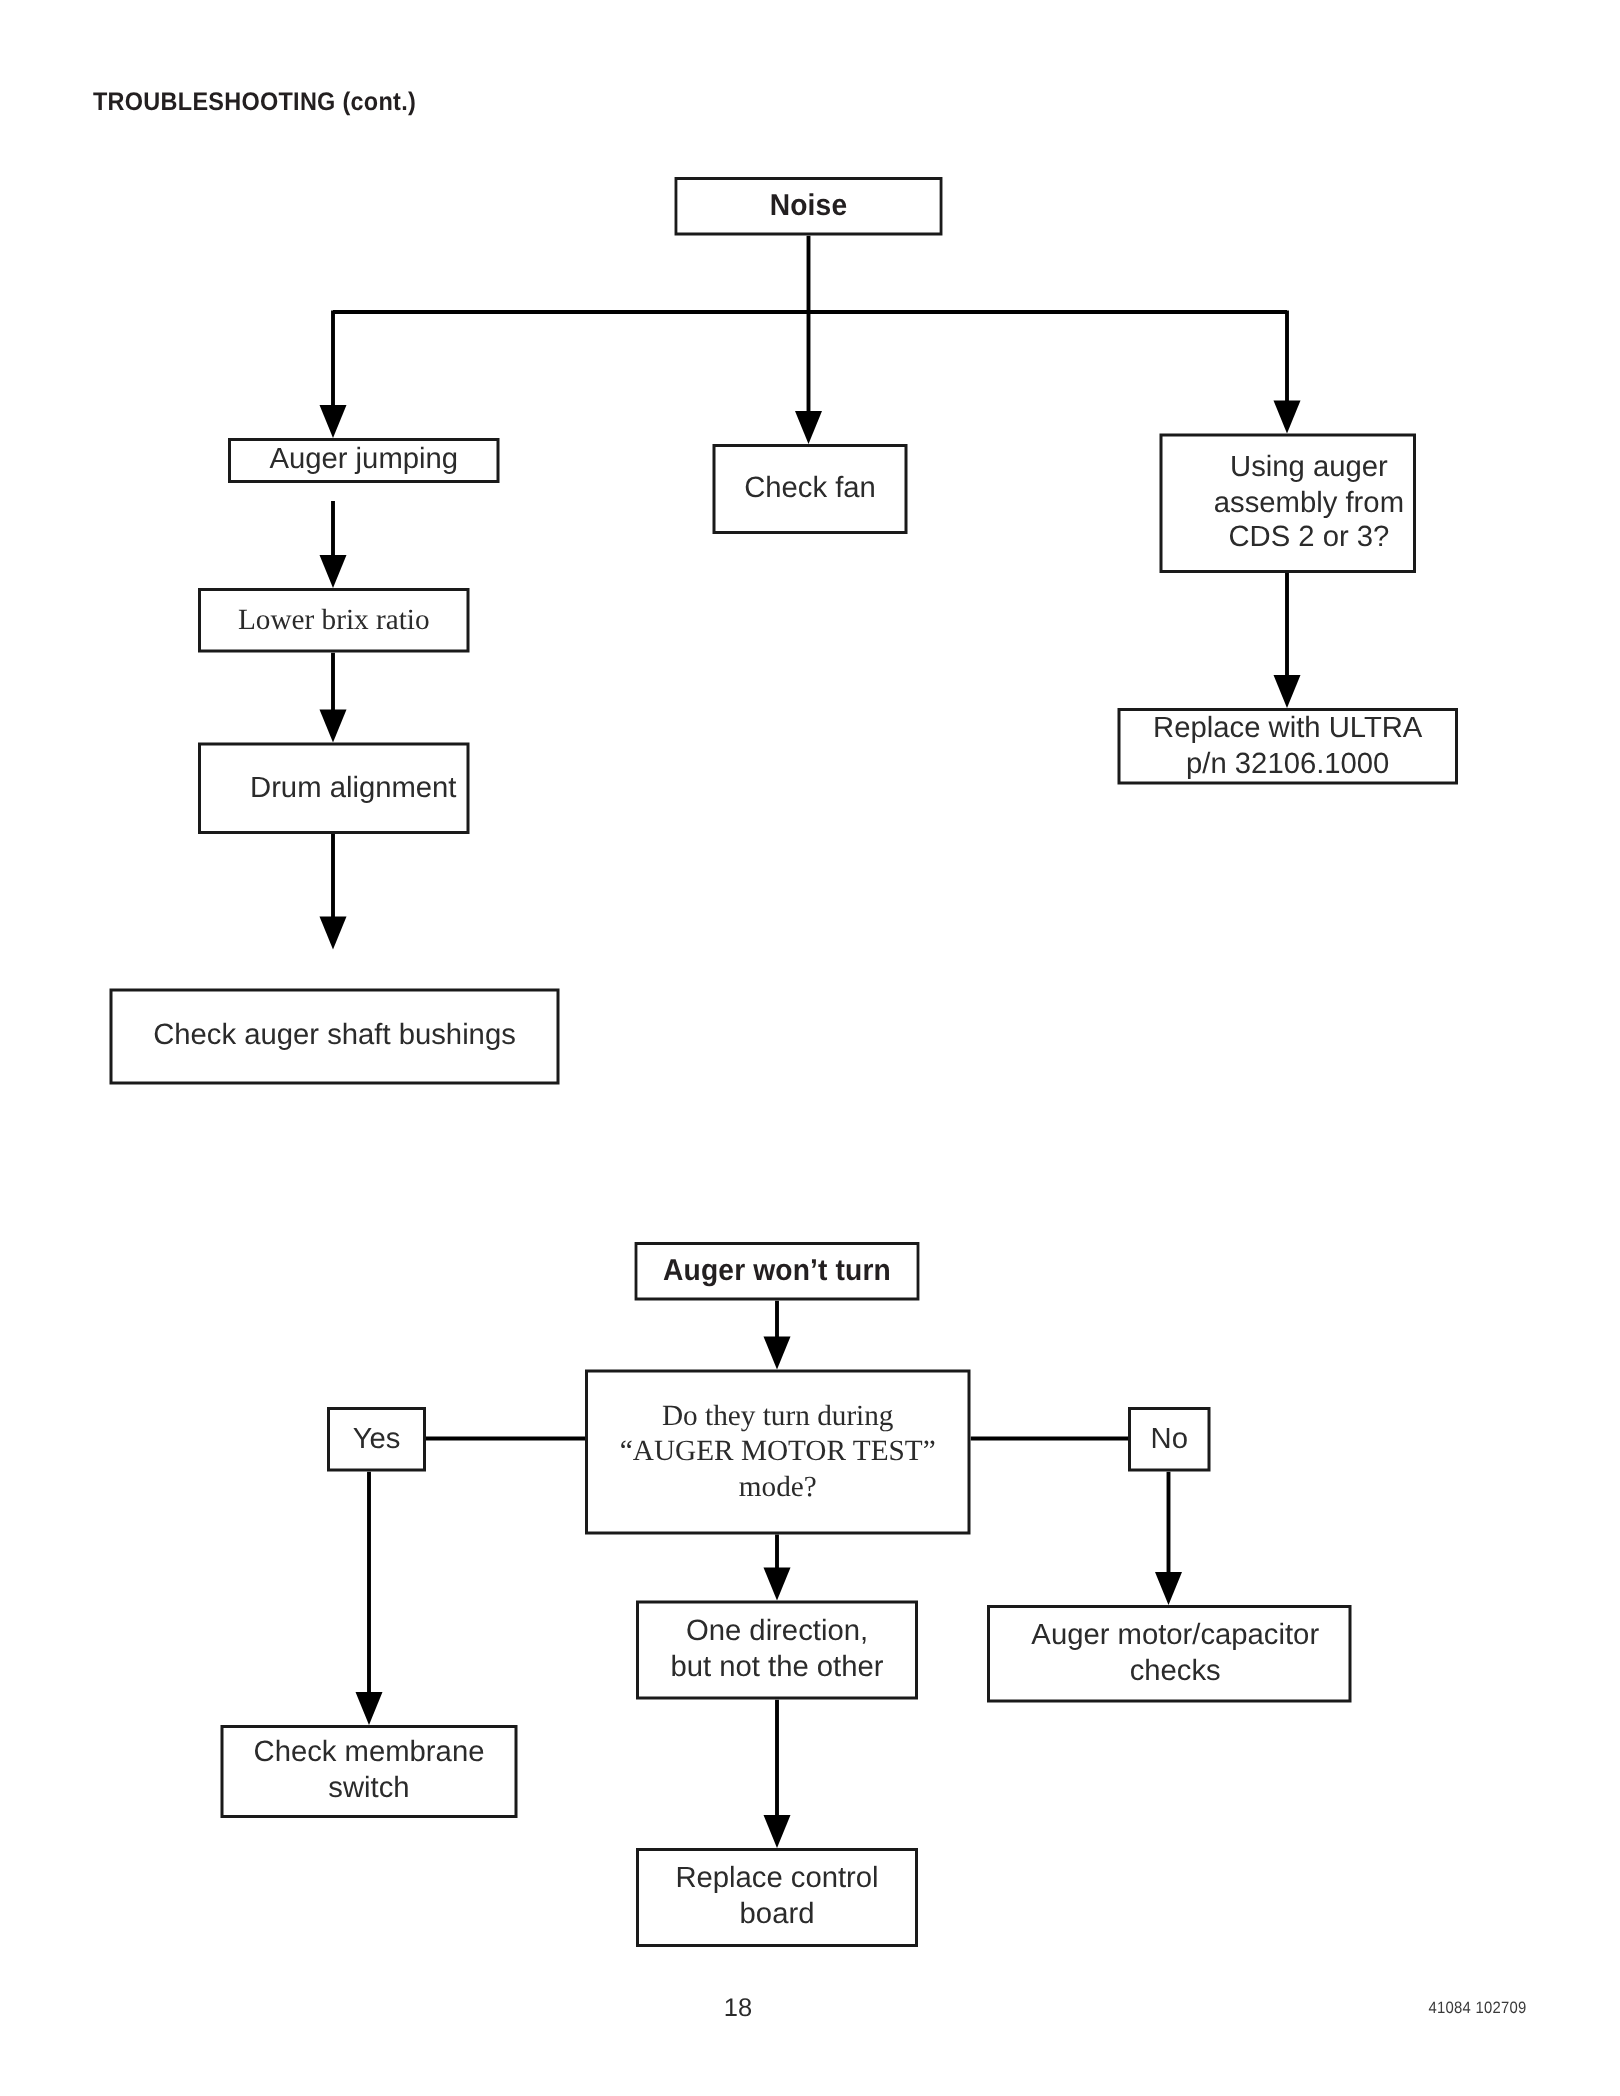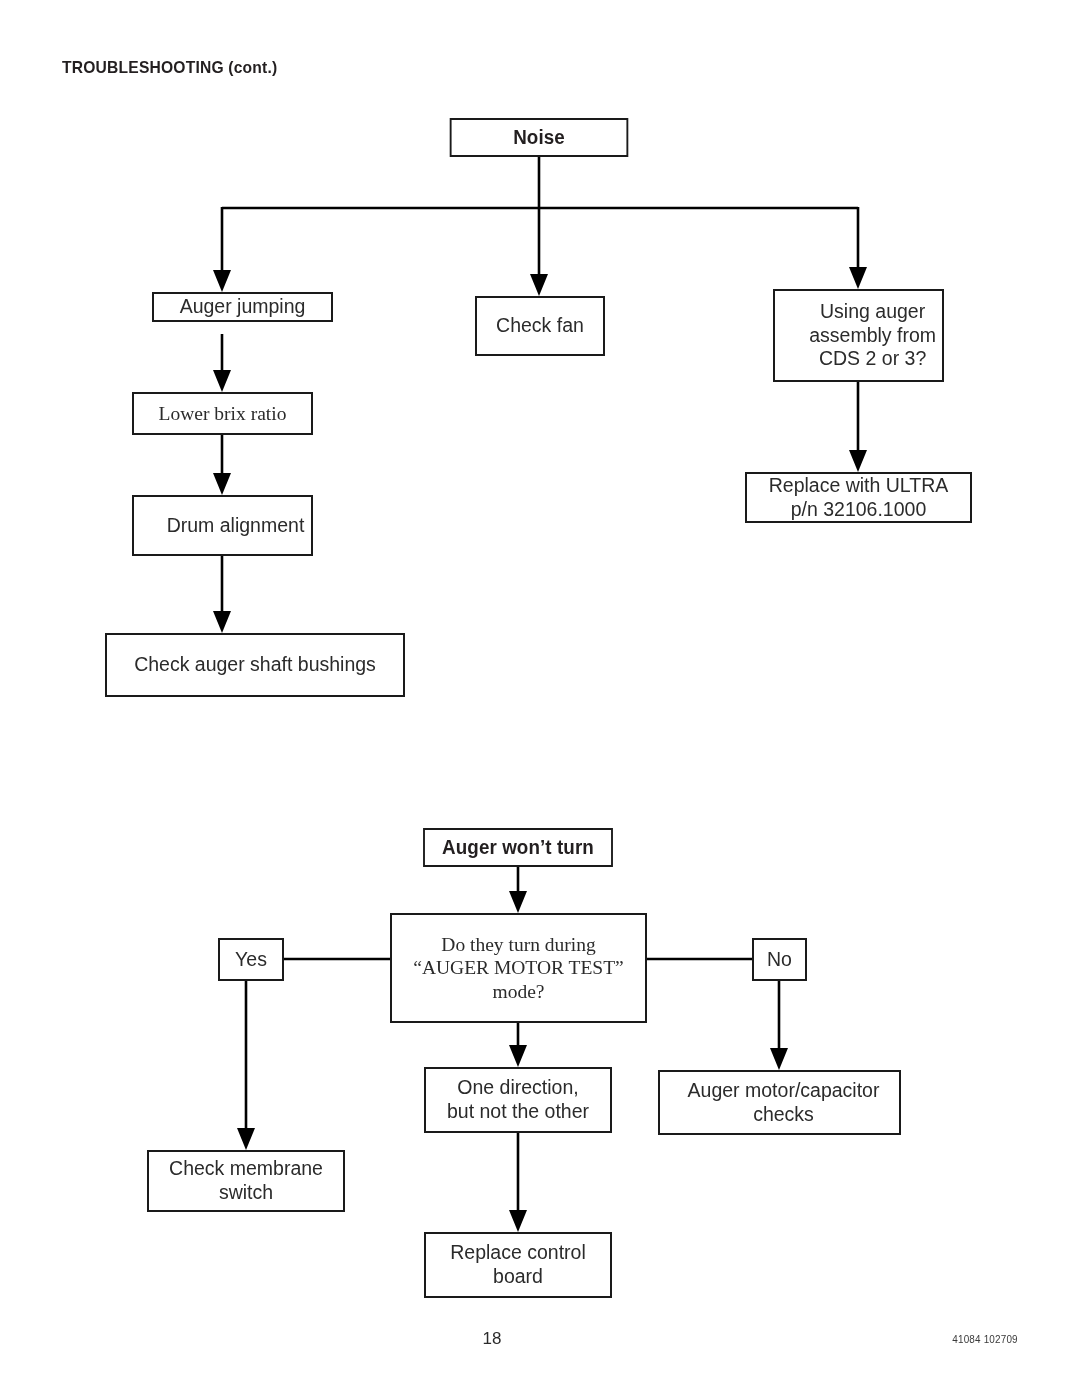--- a/index.html
+++ b/index.html
@@ -125,21 +125,21 @@
   </div>
 
   <div class="node" style="left:132px;top:392px;width:181px;height:43px;font-family:Liberation Serif, serif;">
     <span class="lbl">Lower brix ratio</span>
   </div>
 
   <div class="node" style="left:132px;top:495px;width:181px;height:61px;padding-left:32px;">
     <span class="lbl">Drum alignment</span>
   </div>
 
-  <div class="node" style="left:73px;top:633px;width:300px;height:64px;margin-left:32px;">
+  <div class="node" style="left:73px;top:659px;width:300px;height:64px;">
     <span class="lbl">Check auger shaft bushings</span>
   </div>
 
   <div class="node" style="left:475px;top:296px;width:130px;height:60px;">
     <span class="lbl">Check fan</span>
   </div>
 
   <div class="node" style="left:773px;top:289px;width:171px;height:93px;justify-content:flex-end;">
     <span class="lbl">Using auger
 assembly from

